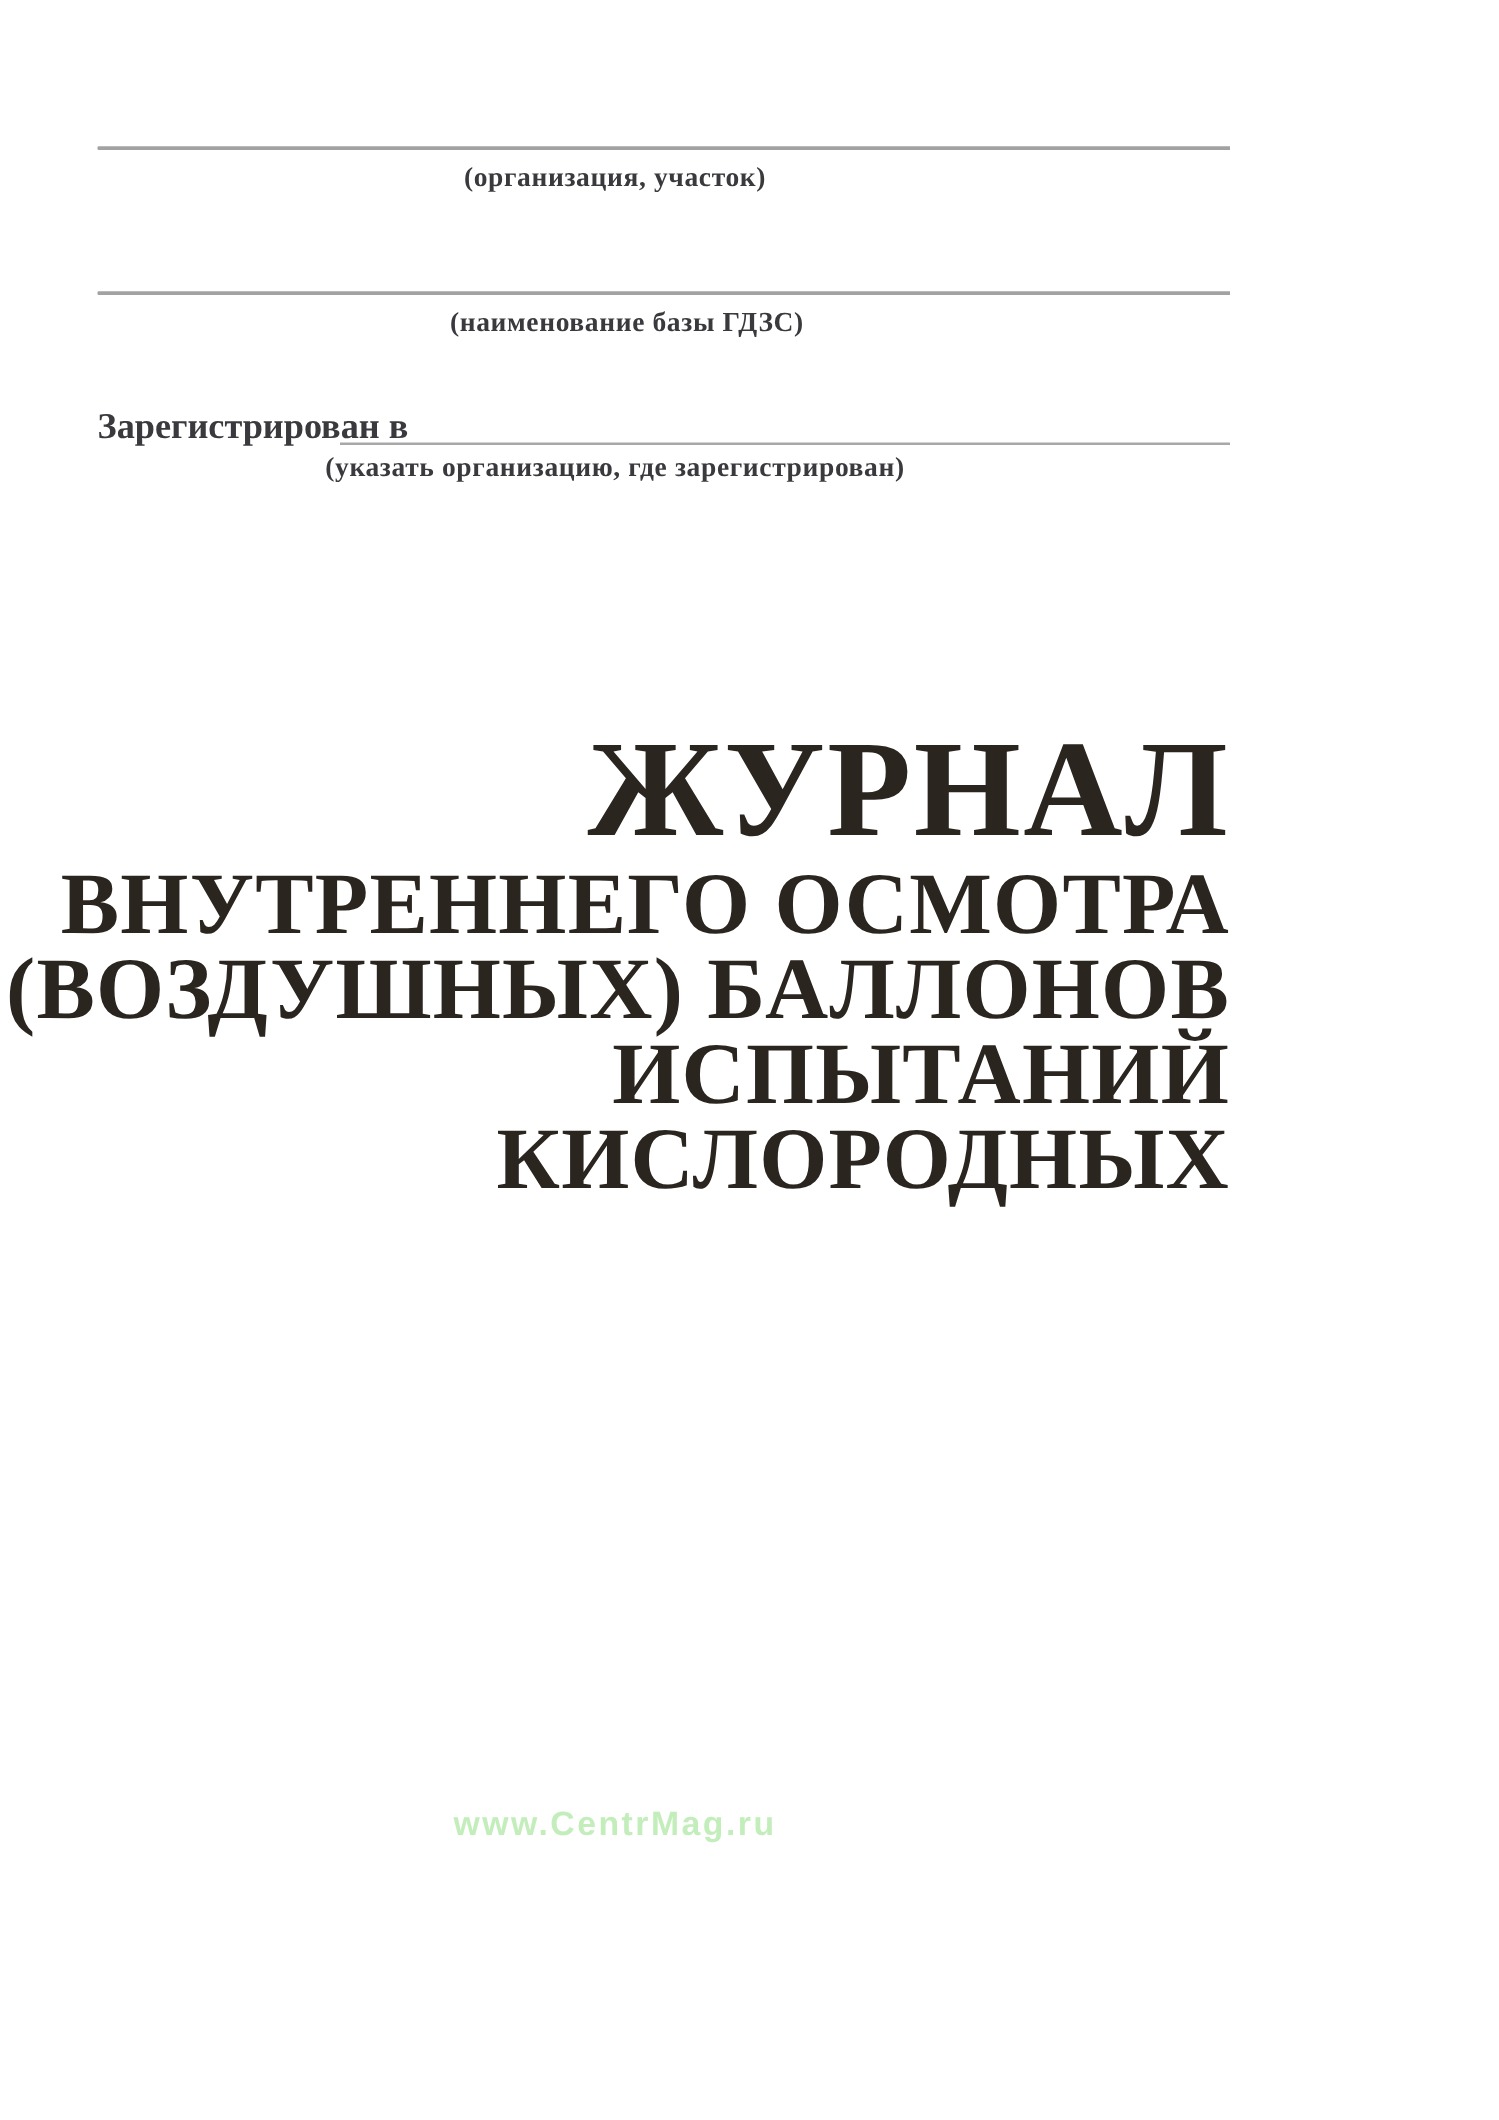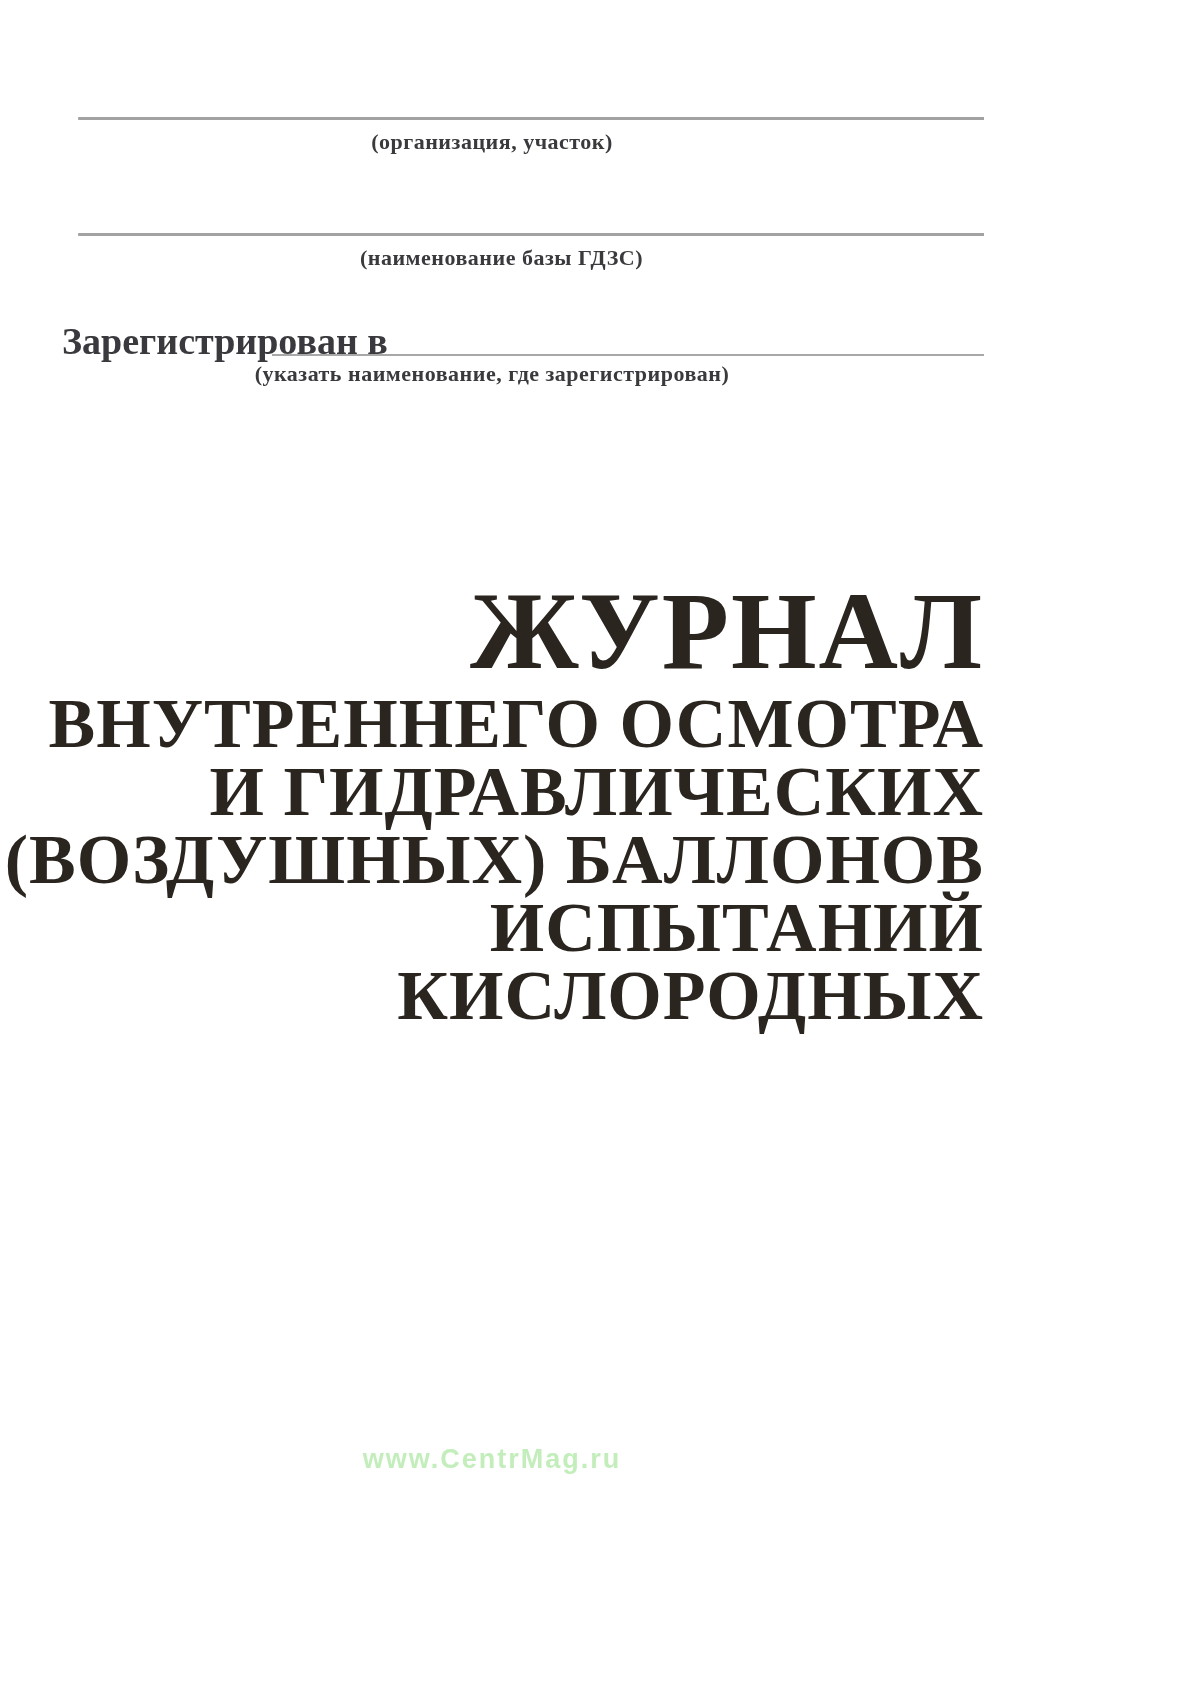--- a/index.html
+++ b/index.html
@@ -34,23 +34,23 @@
     line-height: 26px;
     font-weight: 600;
     color: #3a3a3e;
     letter-spacing: 0.5px;
   }
   .caption-1 { top: 129px; }
   .caption-2 { top: 245px; padding-left: 19px; }
   .caption-3 { top: 361px; }
   .reg-label {
     position: absolute;
-    left: 62px;
+    left: 78px;
     top: 324px;
-    font-size: 38px;
+    font-size: 29px;
     line-height: 34px;
     font-weight: 600;
     color: #3a3a3e;
   }
   .reg-line {
     position: absolute;
     left: 272px;
     top: 354px;
     width: 841px;
     height: 2px;
@@ -94,25 +94,24 @@
 <div class="page">
 
   <div class="rule rule-1"></div>
   <div class="caption caption-1">(организация, участок)</div>
 
   <div class="rule rule-2"></div>
   <div class="caption caption-2">(наименование базы ГДЗС)</div>
 
   <div class="reg-label">Зарегистрирован в</div>
   <div class="reg-line"></div>
-  <div class="caption caption-3">(указать наименование, где зарегистрирован)</div>
+  <div class="caption caption-3">(указать организацию, где зарегистрирован)</div>
 
   <div class="title-block">
     <div class="title-main">ЖУРНАЛ</div>
     <div class="title-sub">ВНУТРЕННЕГО ОСМОТРА</div>
-    <div class="title-sub">И ГИДРАВЛИЧЕСКИХ</div>
     <div class="title-sub">(ВОЗДУШНЫХ) БАЛЛОНОВ</div>
     <div class="title-sub">ИСПЫТАНИЙ КИСЛОРОДНЫХ</div>
   </div>
 
   <div class="watermark">www.CentrMag.ru</div>
 
 </div>
 
 </body></html>

